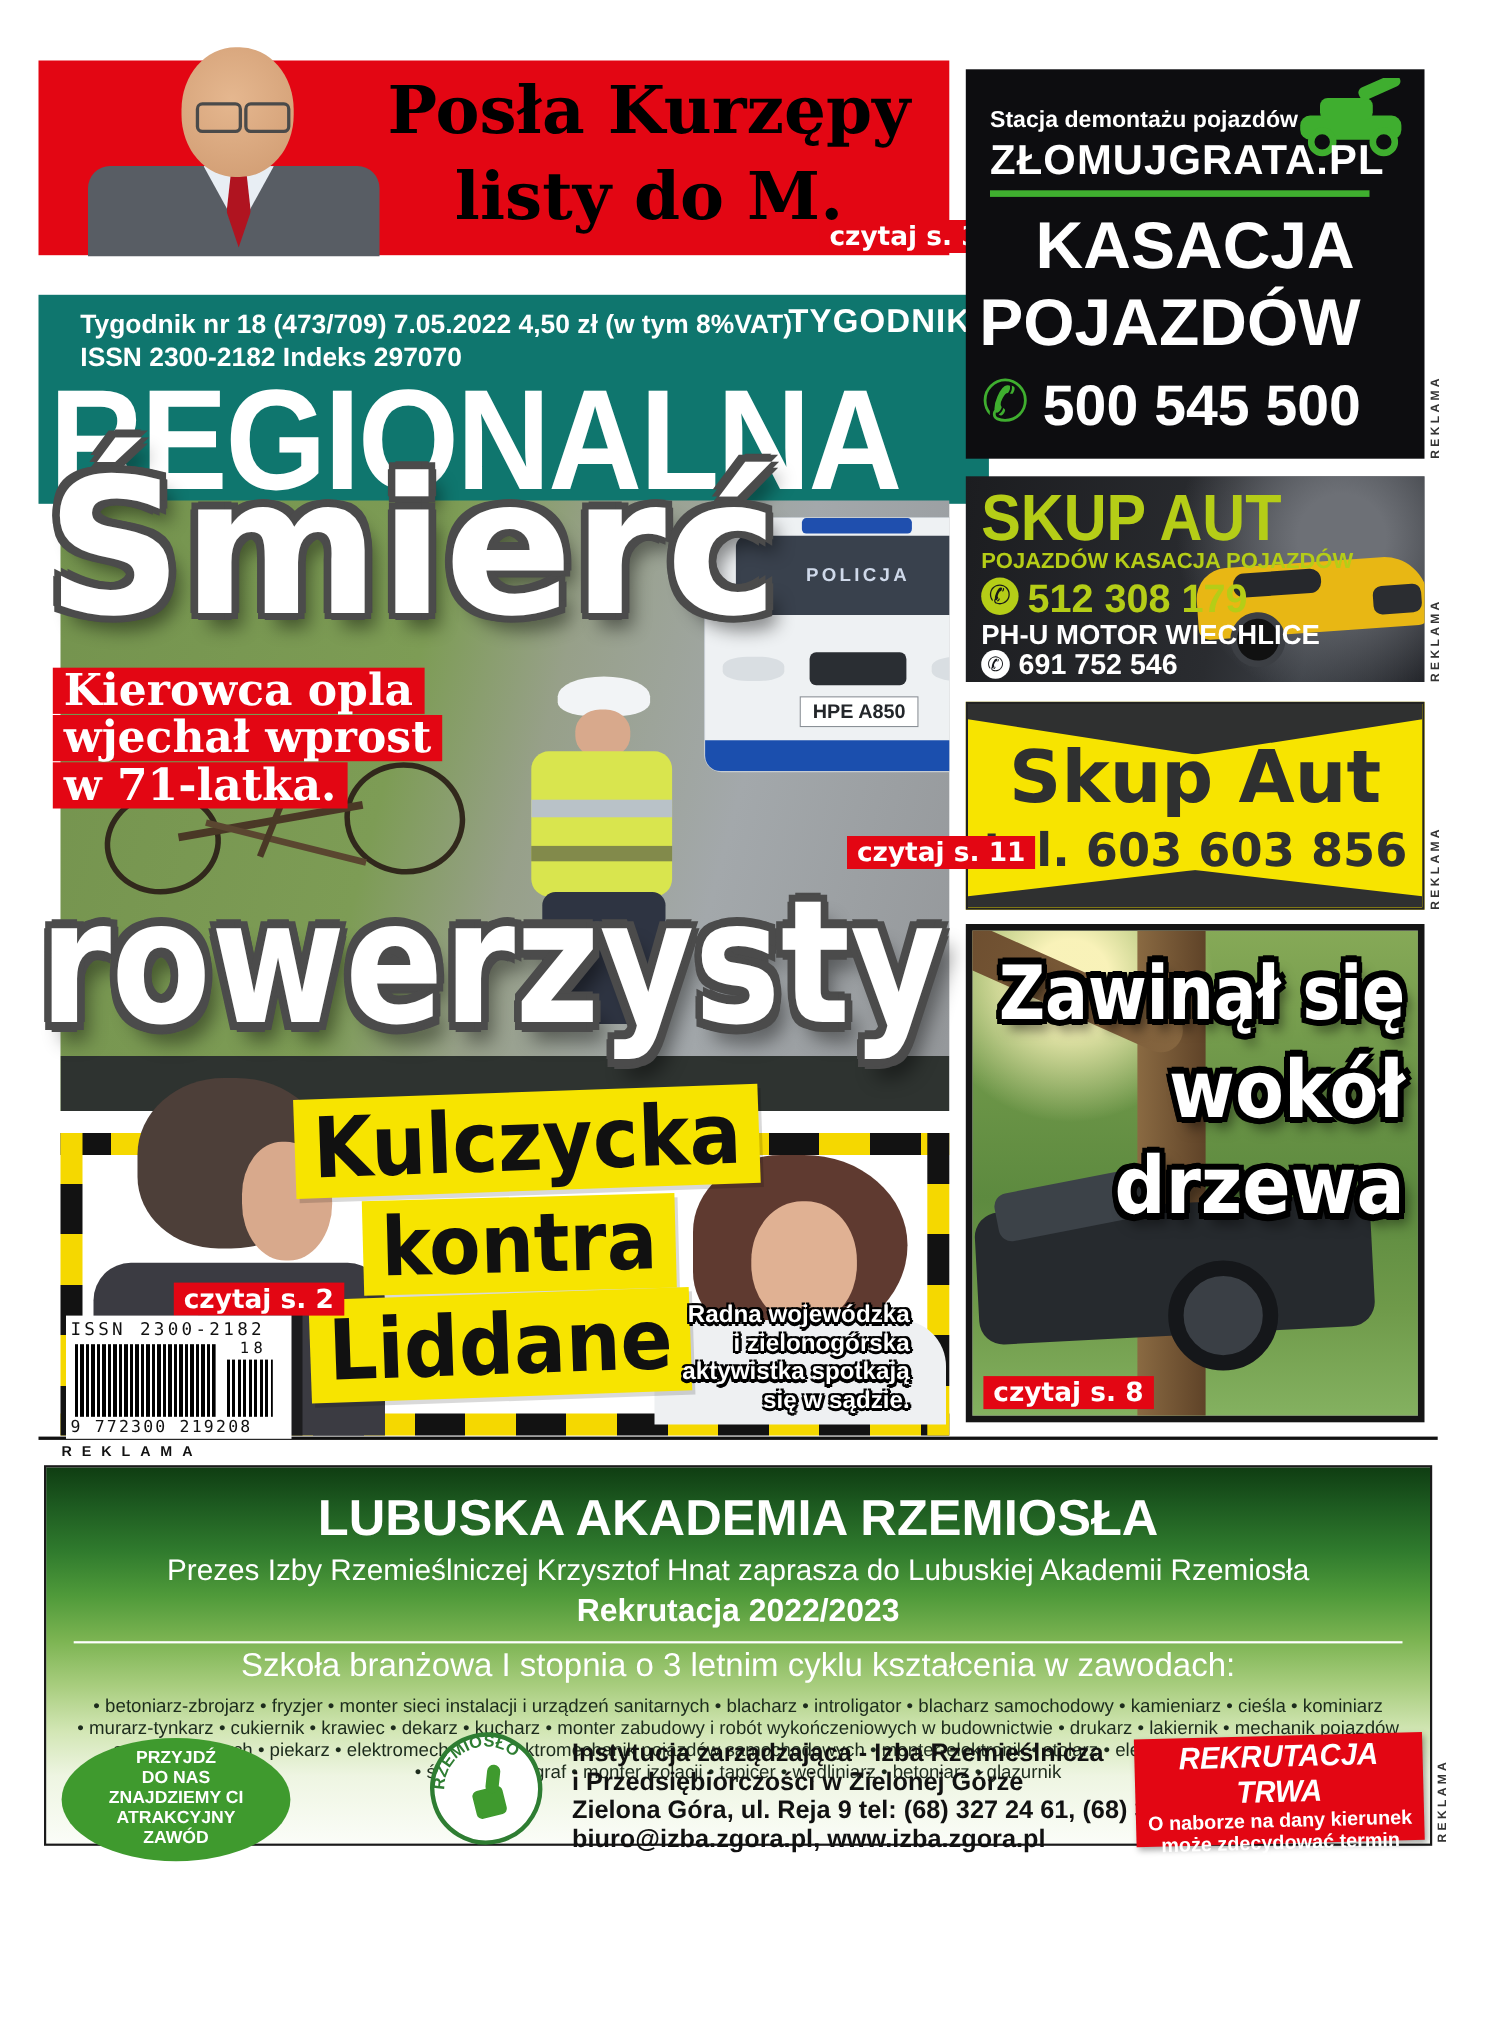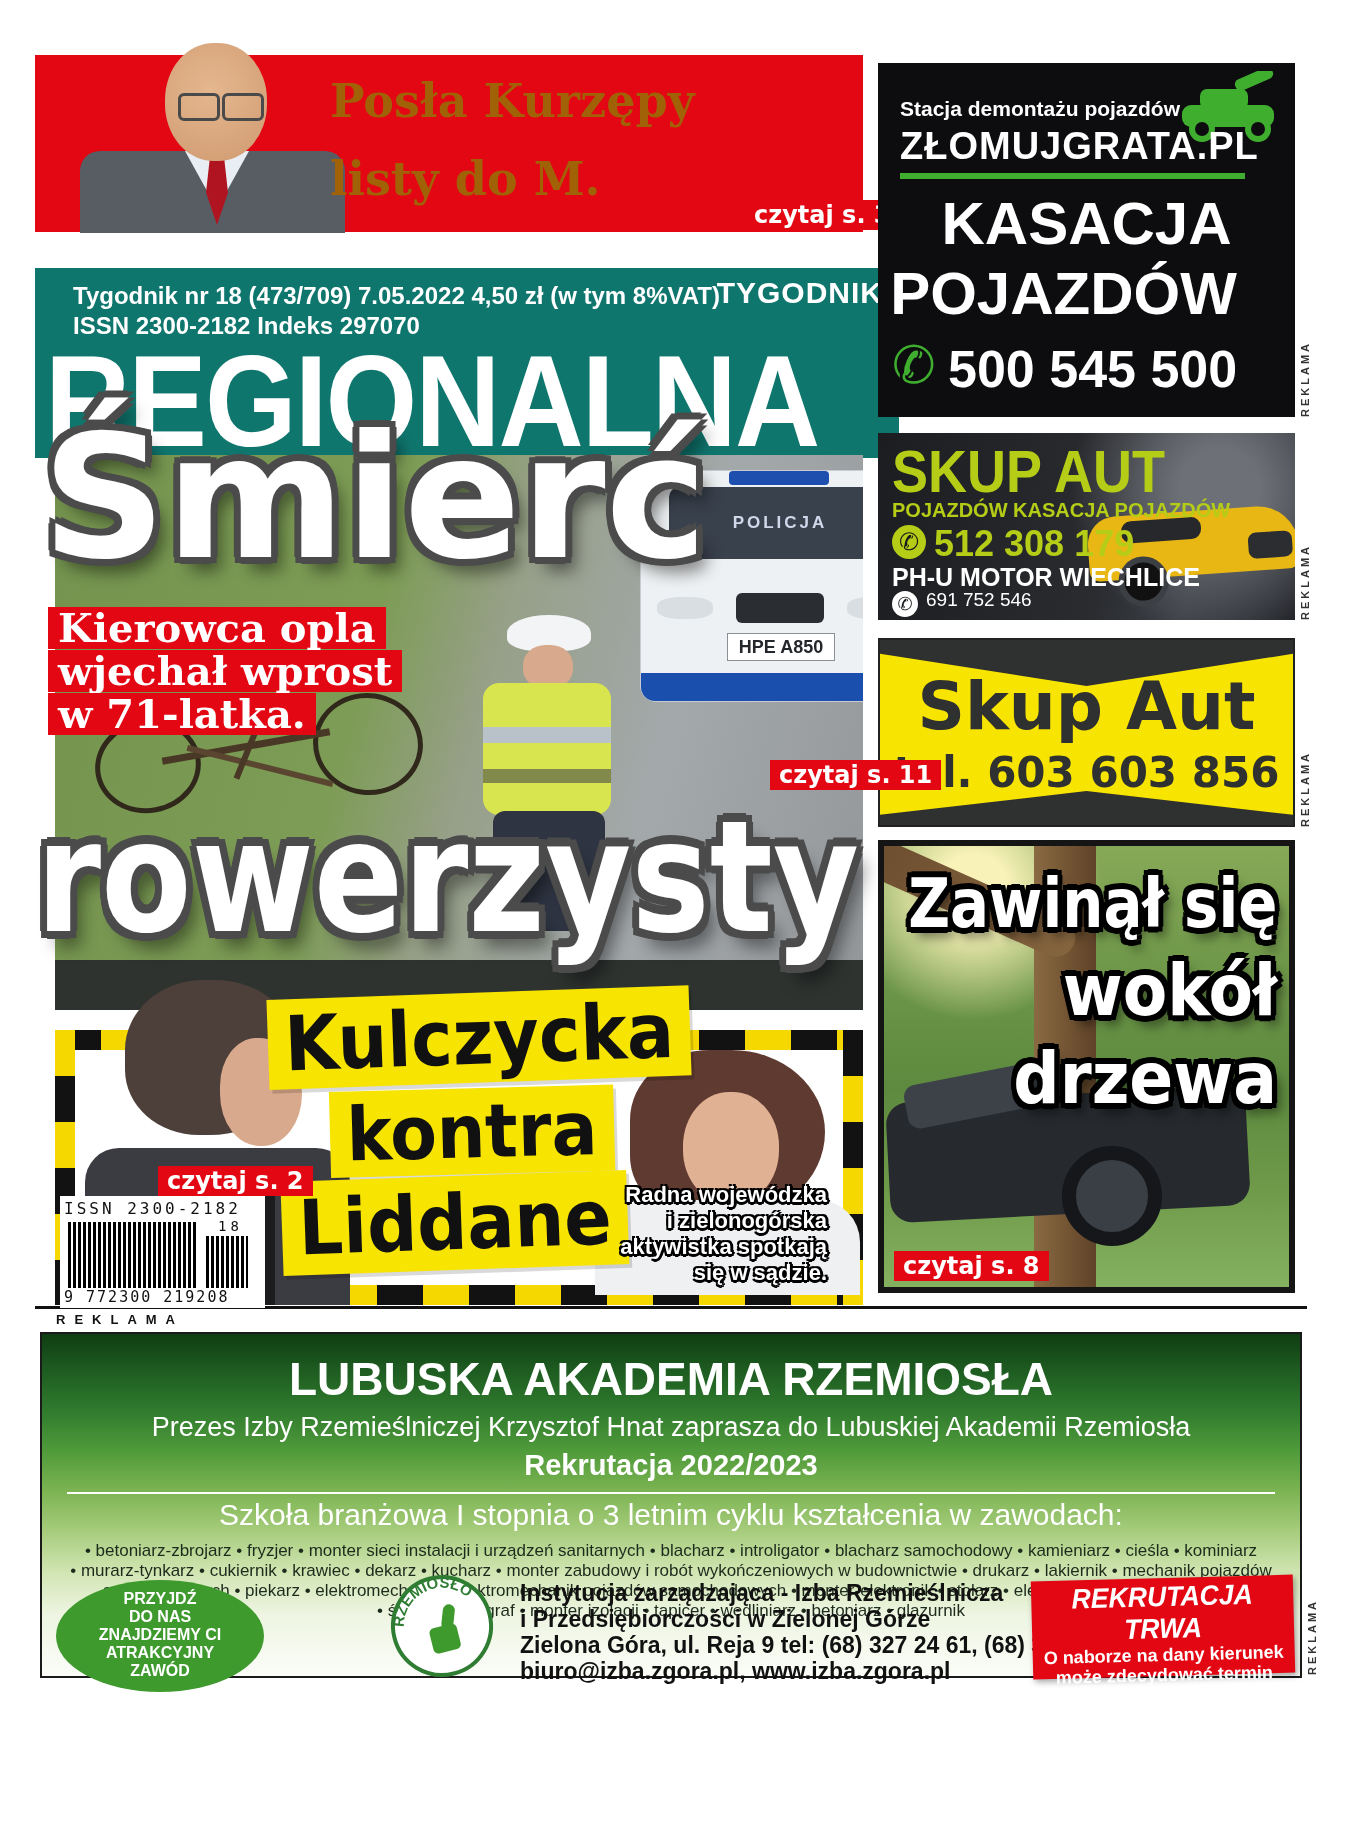--- a/index.html
+++ b/index.html
@@ -32,21 +32,21 @@
 
   <div class="abs" style="left:35px;top:55px;width:828px;height:177px;background:#e30613;"></div>
   <div class="abs" style="left:80px;top:43px;width:265px;height:190px;">
     <div class="abs" style="left:0;top:108px;width:265px;height:82px;background:#585d64;border-radius:20px 20px 0 0;"></div>
     <div class="abs" style="left:105px;top:108px;width:64px;height:58px;background:#e8eef4;clip-path:polygon(0 0,100% 0,50% 100%);"></div>
     <div class="abs" style="left:126px;top:110px;width:22px;height:72px;background:#b01420;clip-path:polygon(20% 0,80% 0,100% 55%,50% 100%,0 55%);"></div>
     <div class="abs" style="left:85px;top:0;width:102px;height:118px;background:radial-gradient(circle at 45% 40%,#e5b78f,#cf9a70);border-radius:48%;"></div>
     <div class="abs" style="left:98px;top:50px;width:36px;height:22px;border:3px solid #4a4a4a;border-radius:6px;"></div>
     <div class="abs" style="left:142px;top:50px;width:36px;height:22px;border:3px solid #4a4a4a;border-radius:6px;"></div>
   </div>
-  <div class="abs" style="left:330px;top:62px;width:520px;color:#a16207;font-family:'DejaVu Serif',serif;font-weight:bold;font-size:46px;line-height:78px;">
+  <div class="abs" style="left:330px;top:62px;width:520px;text-align:center;color:#000000;font-family:'DejaVu Serif',serif;font-weight:bold;font-size:60px;line-height:78px;">
     <div>Posła Kurzępy</div>
     <div>listy do M.</div>
   </div>
   <div class="abs badge" style="left:745px;top:200px;">czytaj s. 3</div>
 
   <div class="abs" style="left:35px;top:268px;width:864px;height:190px;background:#0f766e;">
     <div class="abs nowrap" style="left:38px;top:14px;color:#fff;font-weight:bold;font-size:24px;">Tygodnik nr 18 (473/709) 7.05.2022 4,50 zł (w tym 8%VAT)</div>
     <div class="abs nowrap" style="left:38px;top:44px;color:#fff;font-weight:bold;font-size:24px;">ISSN 2300-2182 Indeks 297070</div>
     <div class="abs" style="right:16px;top:8px;color:#fff;font-weight:bold;font-size:30px;letter-spacing:1px;">TYGODNIK</div>
     <div class="abs nowrap" style="left:10px;top:58px;color:#fff;font-weight:bold;font-size:118px;transform:scaleY(1.1);transform-origin:top left;letter-spacing:-2px;">REGIONALNA</div>
@@ -165,21 +165,21 @@
       <div class="abs" style="left:34px;top:6px;width:80px;height:22px;background:#26282c;border-radius:10px;"></div>
       <div class="abs" style="left:160px;top:26px;width:44px;height:26px;background:#2b2d31;border-radius:8px;"></div>
       <div class="abs" style="left:28px;top:42px;width:38px;height:38px;background:#111;border-radius:50%;border:6px solid #3c3f44;"></div>
     </div>
     <div class="abs nowrap" style="left:14px;top:4px;font-weight:bold;font-size:54px;color:#b5cd17;transform:scaleY(1.1);transform-origin:top left;">SKUP AUT</div>
     <div class="abs nowrap" style="left:14px;top:66px;font-weight:bold;font-size:20px;color:#b5cd17;">POJAZDÓW KASACJA POJAZDÓW</div>
     <div class="abs" style="left:14px;top:92px;width:34px;height:34px;background:#b5cd17;border-radius:50%;text-align:center;font-size:24px;line-height:34px;color:#16181b;">✆</div>
     <div class="abs nowrap" style="left:56px;top:90px;font-weight:bold;font-size:36px;color:#b5cd17;">512 308 179</div>
     <div class="abs nowrap" style="left:14px;top:130px;font-weight:bold;font-size:25px;color:#fff;">PH-U MOTOR WIECHLICE</div>
     <div class="abs" style="left:14px;top:158px;width:26px;height:26px;background:#fff;border-radius:50%;text-align:center;font-size:18px;line-height:26px;color:#16181b;">✆</div>
-    <div class="abs nowrap" style="left:48px;top:156px;font-weight:normal;font-size:19px;color:#fff;">691 752 546</div>
+    <div class="abs nowrap" style="left:48px;top:156px;font-weight:bold;font-size:26px;color:#fff;">691 752 546</div>
   </div>
   <div class="abs vrek" style="left:1299px;top:505px;height:115px;">REKLAMA</div>
 
   <div class="abs" style="left:878px;top:638px;width:417px;height:189px;background:#f7e400;border:2px solid #222;box-sizing:border-box;">
     <div class="abs" style="left:0;top:0;width:413px;height:46px;background:#2f3030;clip-path:polygon(0 0,100% 0,100% 30%,50% 100%,0 30%);"></div>
     <div class="abs" style="left:0;bottom:0;width:413px;height:34px;background:#2f3030;clip-path:polygon(50% 0,100% 70%,100% 100%,0 100%,0 70%);"></div>
     <div class="abs nowrap" style="left:0;top:28px;width:413px;text-align:center;font-family:'DejaVu Sans',sans-serif;font-weight:bold;font-size:66px;color:#2f3030;">Skup Aut</div>
     <div class="abs nowrap" style="left:0;top:108px;width:413px;text-align:center;font-family:'DejaVu Sans',sans-serif;font-weight:bold;font-size:42px;color:#2f3030;">tel. 603 603 856</div>
   </div>
   <div class="abs vrek" style="left:1299px;top:712px;height:115px;">REKLAMA</div>

